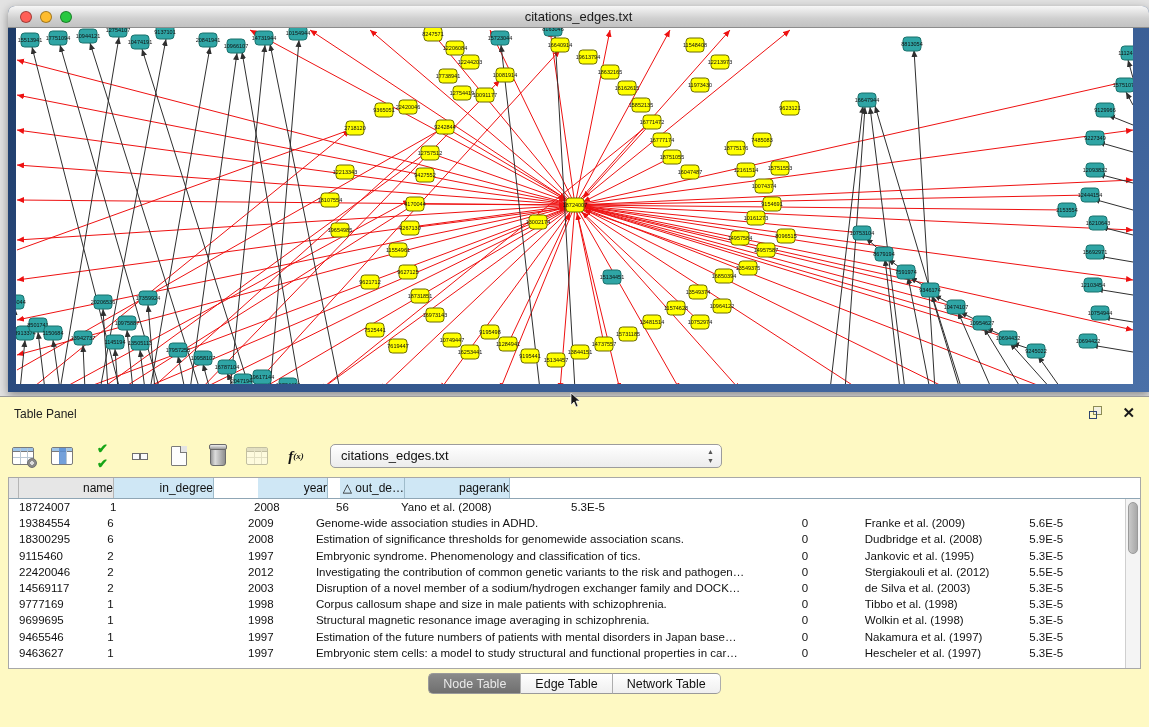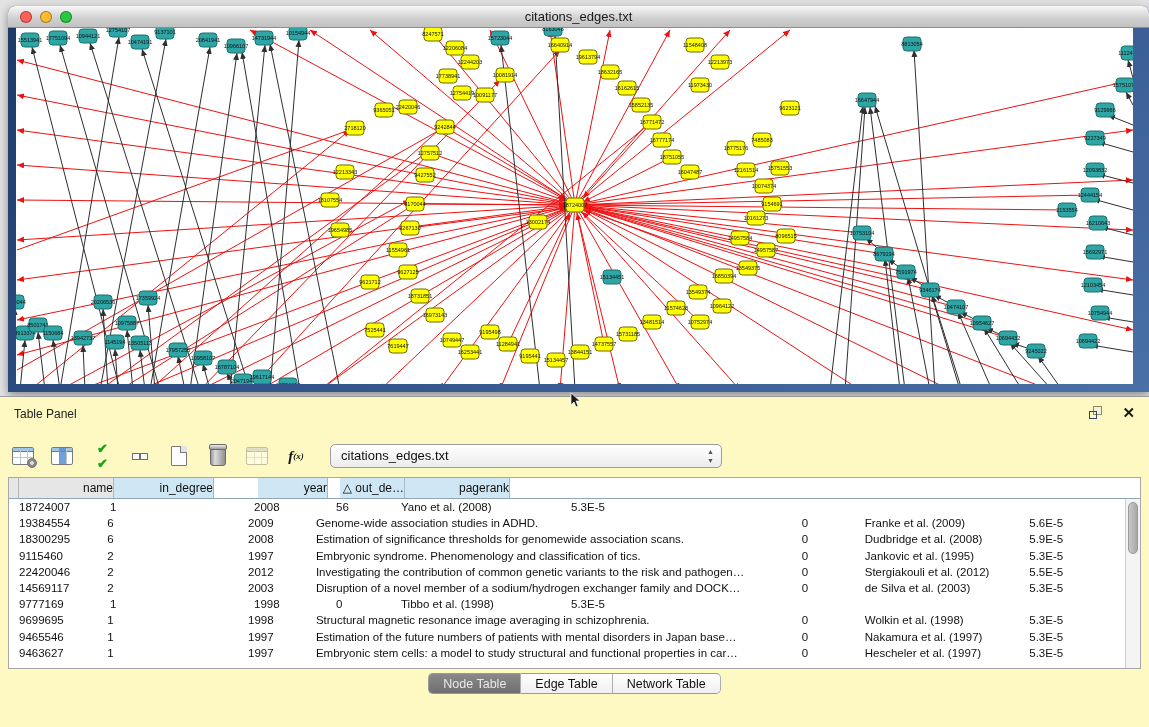--- a/index.html
+++ b/index.html
@@ -882,20 +882,21 @@
           <div class="td c2">2003</div>
           <div class="td c3">Disruption of a novel member of a sodium/hydrogen exchanger family and DOCK…</div>
           <div class="td c4">0</div>
           <div class="td c5">de Silva et al. (2003)</div>
           <div class="td c6">5.3E-5</div>
         </div>
         <div class="trow">
           <div class="td c0">9777169</div>
           <div class="td c1">1</div>
           <div class="td c2">1998</div>
+          <div class="td c3">Corpus callosum shape and size in male patients with schizophrenia.</div>
           <div class="td c4">0</div>
           <div class="td c5">Tibbo et al. (1998)</div>
           <div class="td c6">5.3E-5</div>
         </div>
         <div class="trow">
           <div class="td c0">9699695</div>
           <div class="td c1">1</div>
           <div class="td c2">1998</div>
           <div class="td c3">Structural magnetic resonance image averaging in schizophrenia.</div>
           <div class="td c4">0</div>

